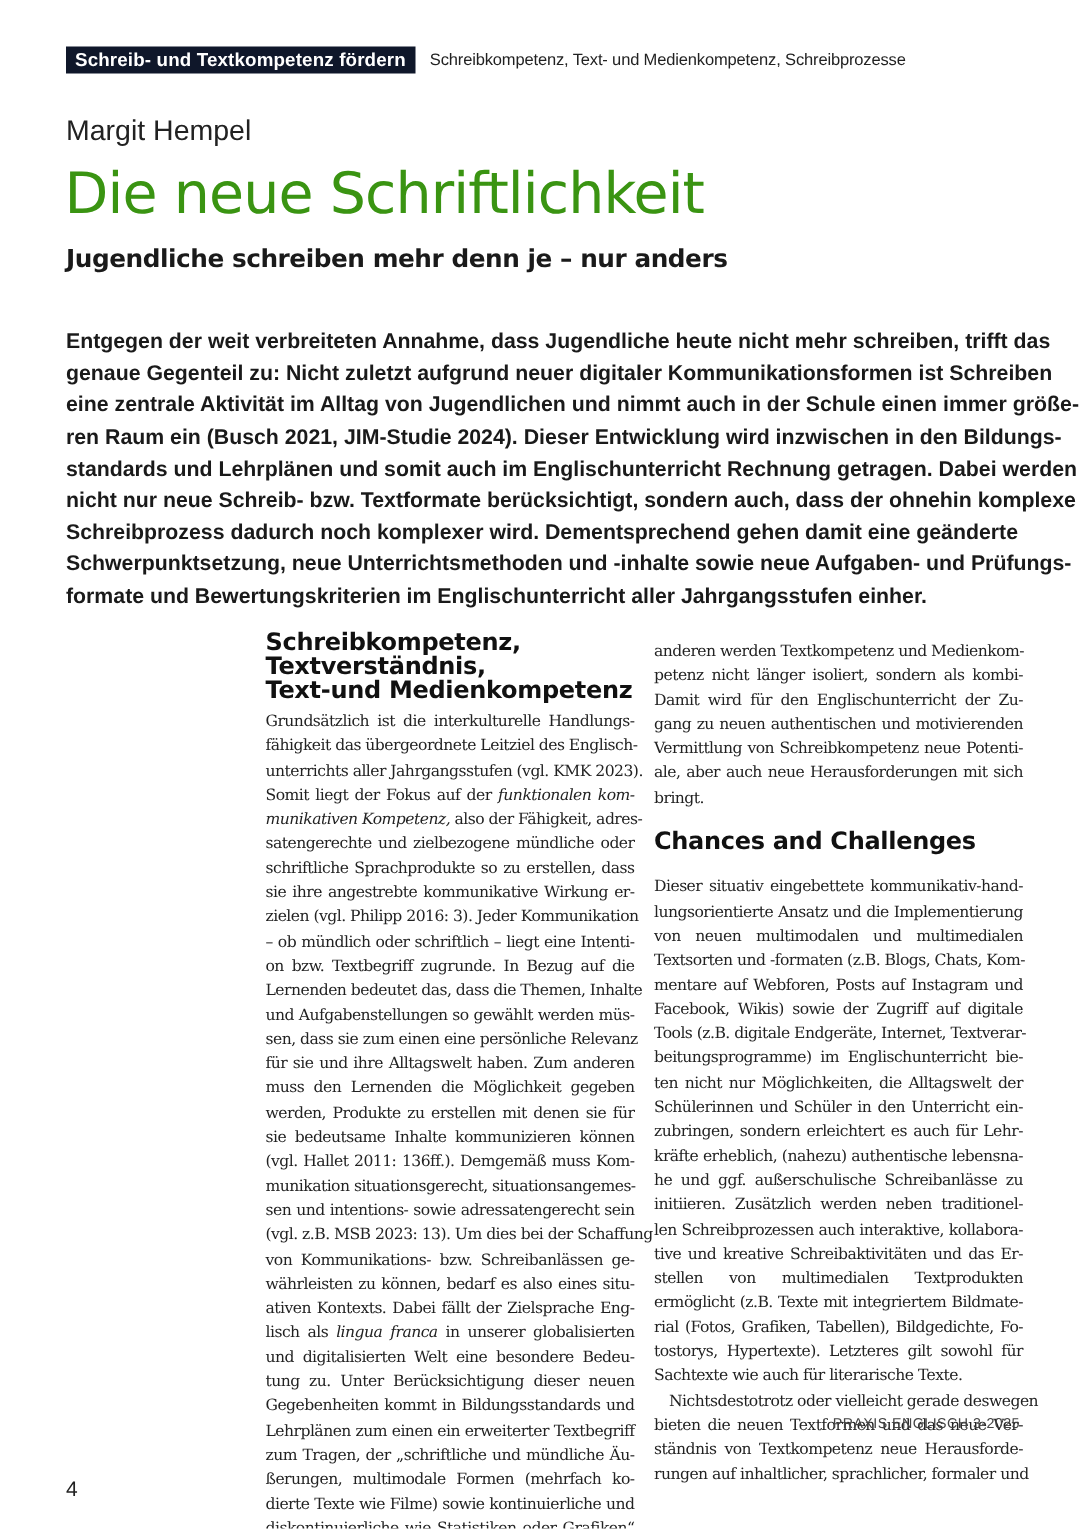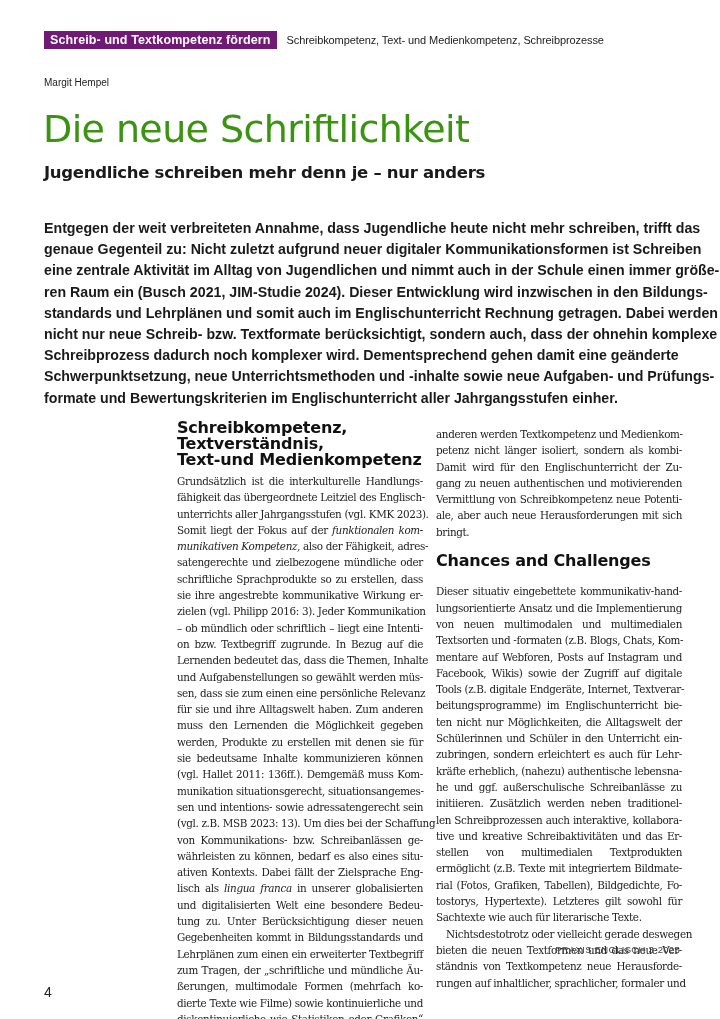--- a/index.html
+++ b/index.html
@@ -1,30 +1,30 @@
 <!DOCTYPE html>
 <html><head>
   <meta charset="utf-8">
   <style>
     * { margin: 0; padding: 0; box-sizing: border-box; }
     html, body { width: 720px; height: 1019px; background: #ffffff; overflow: hidden; }
     body { position: relative; color: #1a1a1a; }
 
     .header-bar { position: absolute; left: 44px; top: 31px; height: 18px; display: flex; align-items: center; }
     .section-tag {
-      background: #701a75; color: #ffffff;
+      background: #0f172a; color: #ffffff;
       font-family: "Liberation Sans", sans-serif; font-weight: bold; font-size: 12.5px;
       padding: 0 6px; height: 18px; line-height: 18px; letter-spacing: 0.1px;
     }
     .keywords {
       margin-left: 10px; font-family: "Liberation Sans", sans-serif; font-size: 11px;
       color: #222; letter-spacing: -0.1px;
     }
 
-    .author { position: absolute; left: 44px; top: 77px; font-family: "Liberation Sans", sans-serif; font-size: 10px; color: #222; }
+    .author { position: absolute; left: 44px; top: 77px; font-family: "Liberation Sans", sans-serif; font-size: 19px; color: #222; }
 
     .title {
       position: absolute; left: 43px; top: 104px; font-family: "DejaVu Sans", sans-serif; font-weight: normal;
       font-size: 38px; color: #3a9412; letter-spacing: -0.6px; line-height: 50px;
     }
     .subtitle {
       position: absolute; left: 44px; top: 163px; font-family: "DejaVu Sans", sans-serif; font-weight: bold;
       font-size: 16.5px; color: #1a1a1a; letter-spacing: -0.3px;
     }
 

